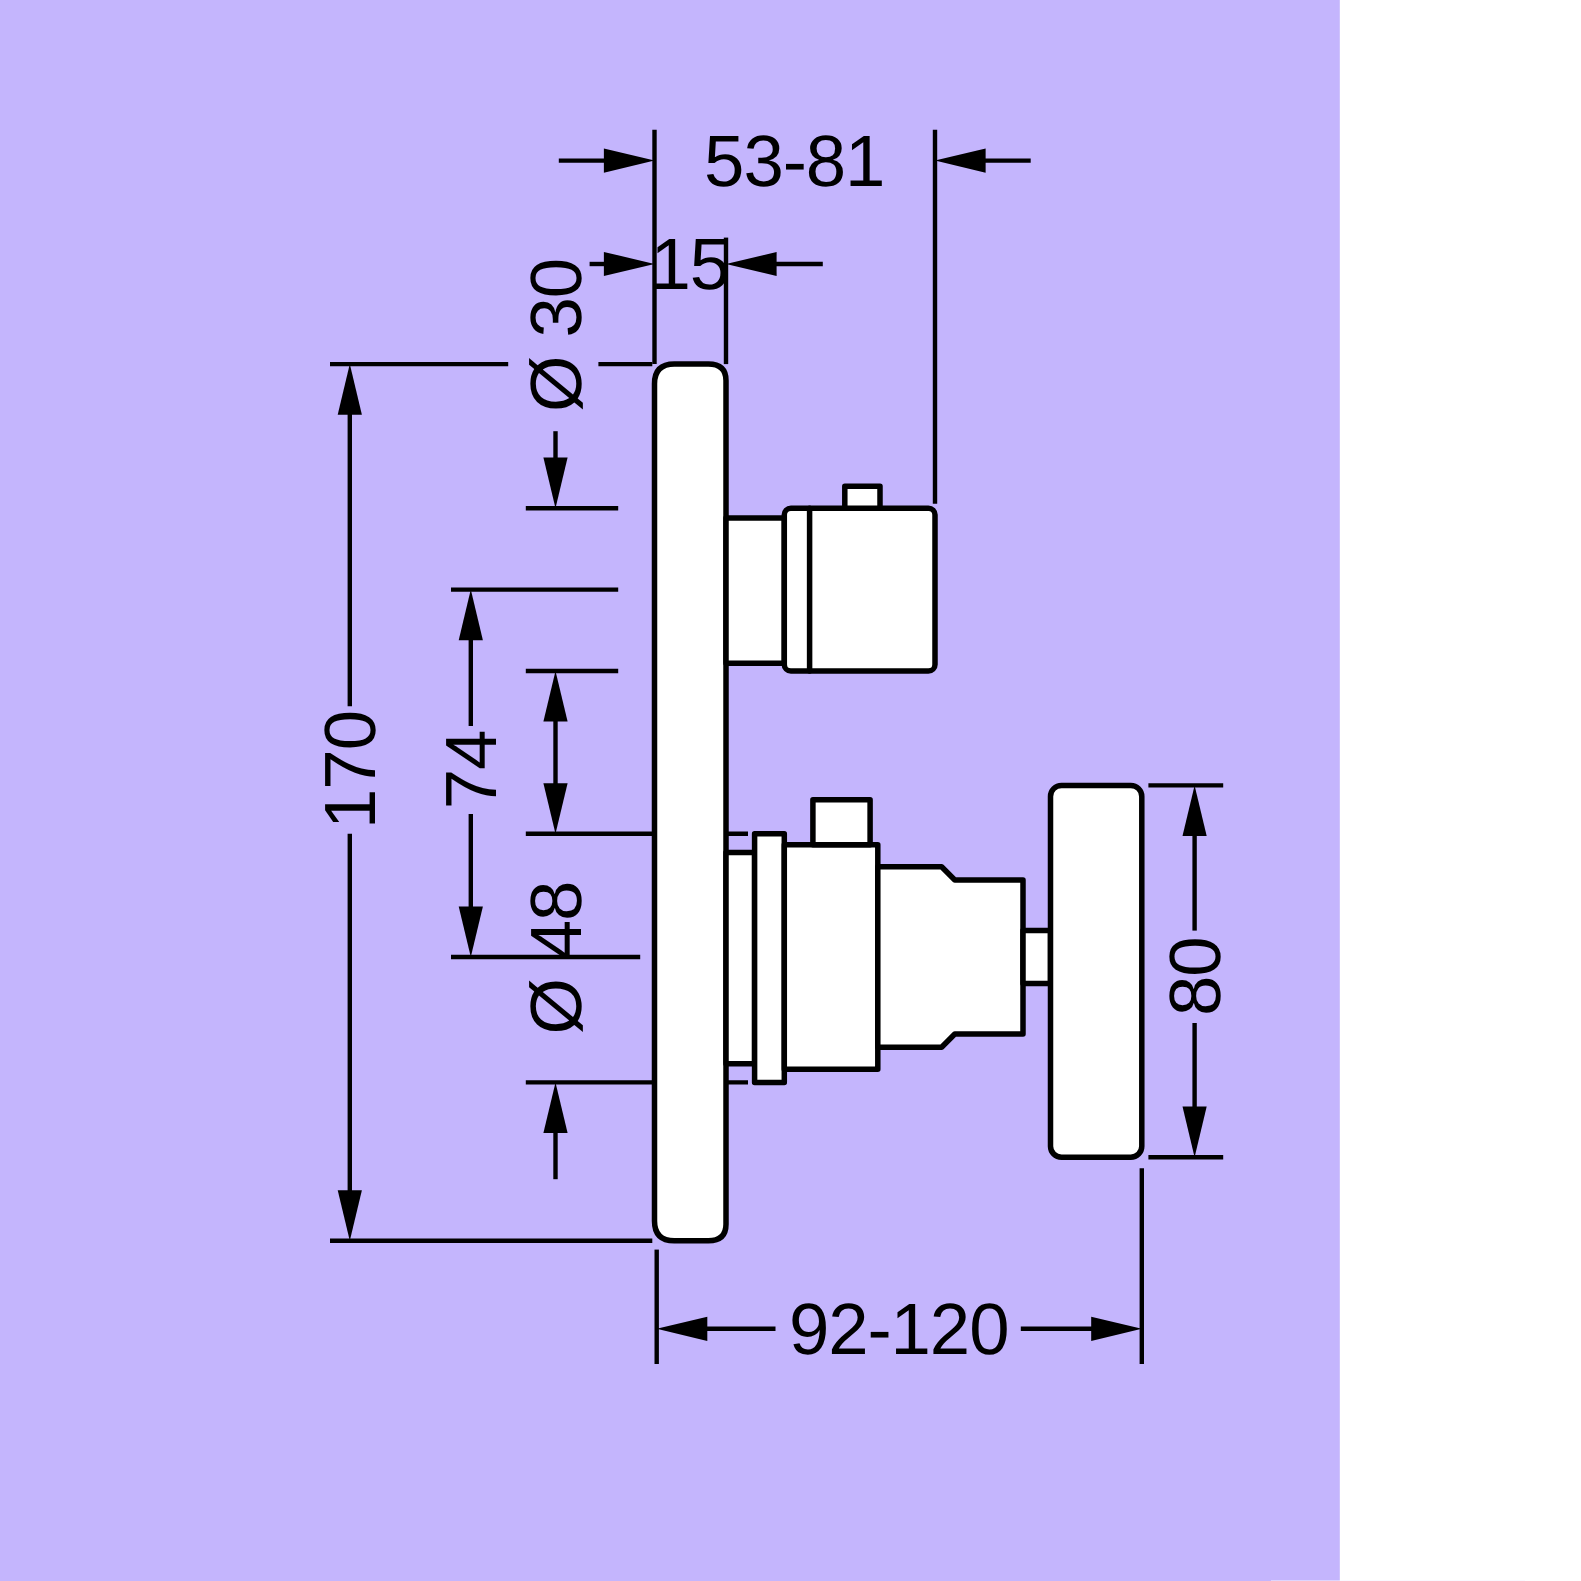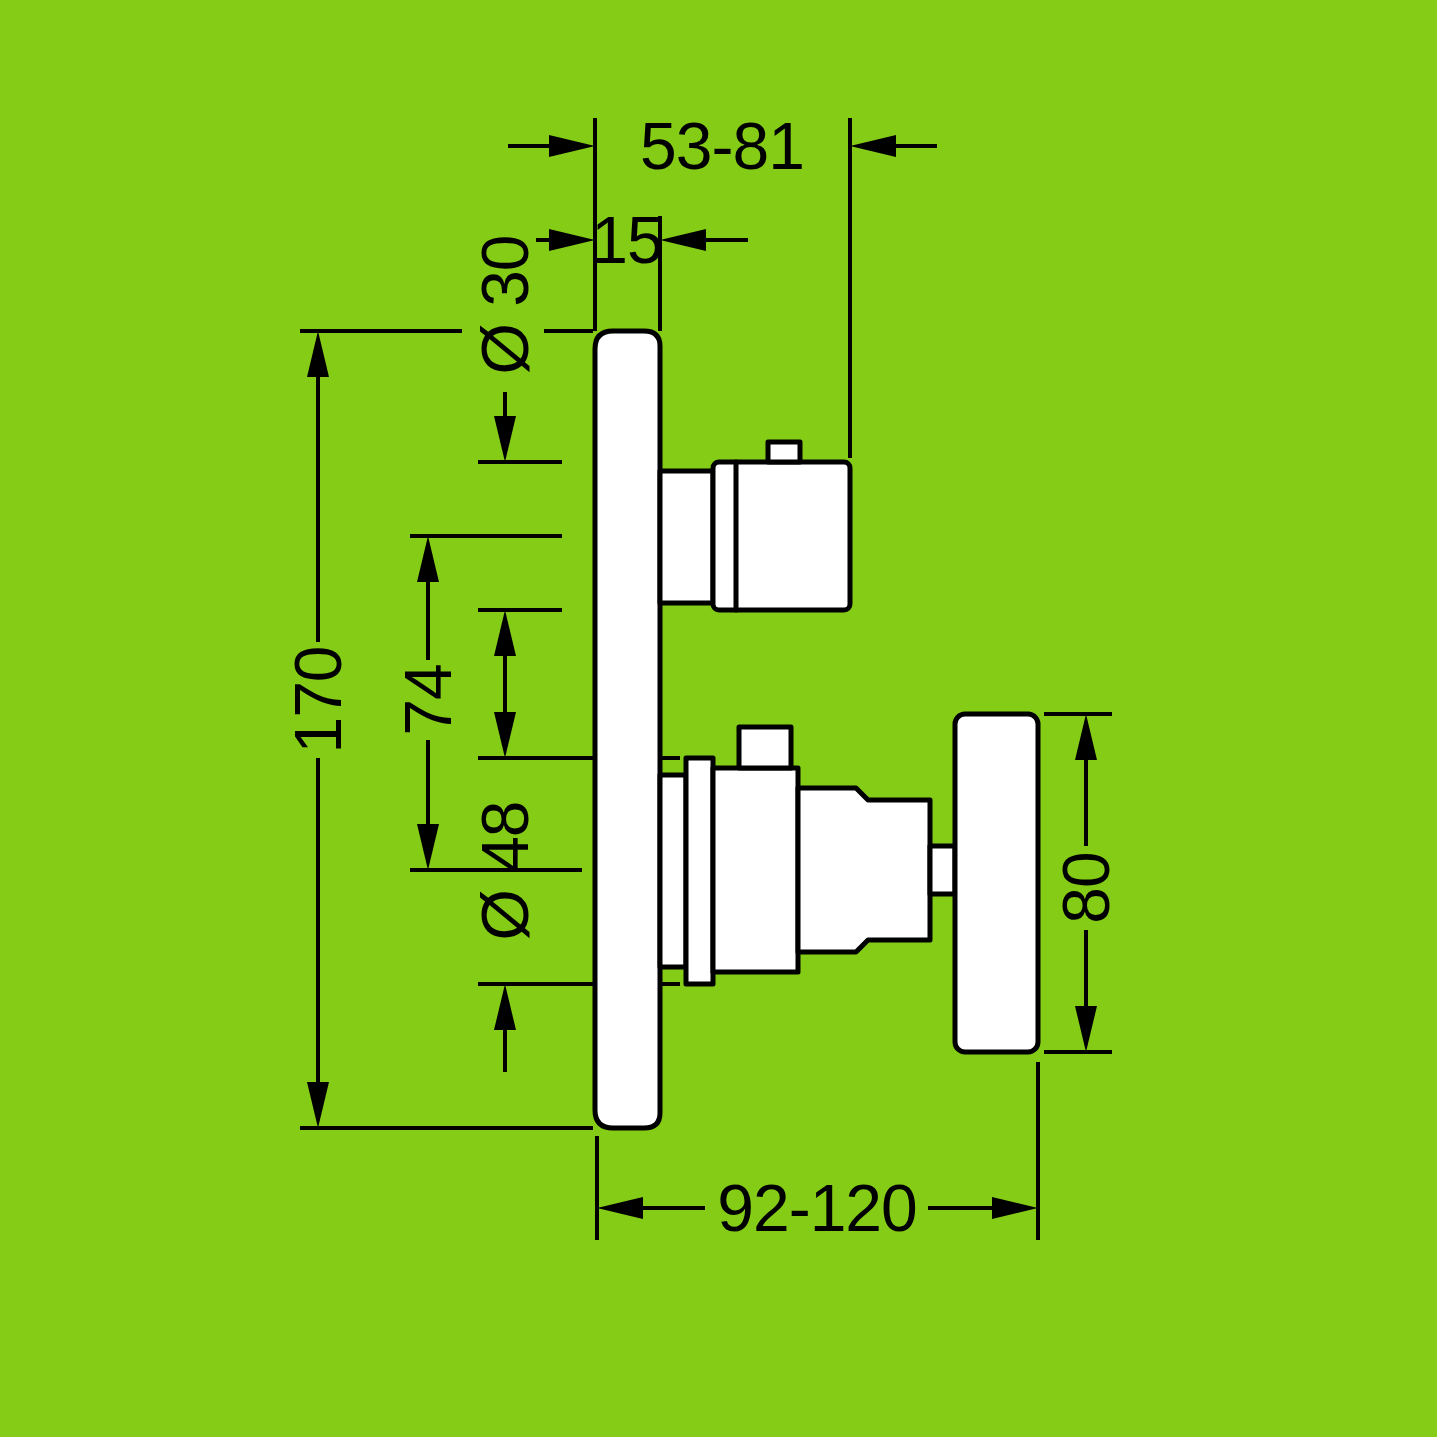--- a/index.html
+++ b/index.html
@@ -1,16 +1,16 @@
 <!DOCTYPE html>
 <html><head>
 <meta charset="utf-8">
 <style>
   html,body{margin:0;padding:0;background:#ffffff;}
-  .stage{width:1437px;height:1437px;position:relative;background:#84cc16;overflow:hidden;}
+  .stage{width:1218px;height:1437px;position:relative;background:#c4b5fd;overflow:hidden;}
   svg{display:block;}
   .part{fill:#ffffff;stroke:#000000;stroke-width:5;stroke-linejoin:round;stroke-linecap:round;}
   .dimline{fill:none;stroke:#000000;stroke-width:4;stroke-linecap:butt;}
   .arrow{fill:#000000;stroke:none;}
   .dim-label{
     font-family:"Liberation Sans", sans-serif;
     font-size:66px;
     font-weight:400;
     fill:#000000;
     letter-spacing:-1px;

